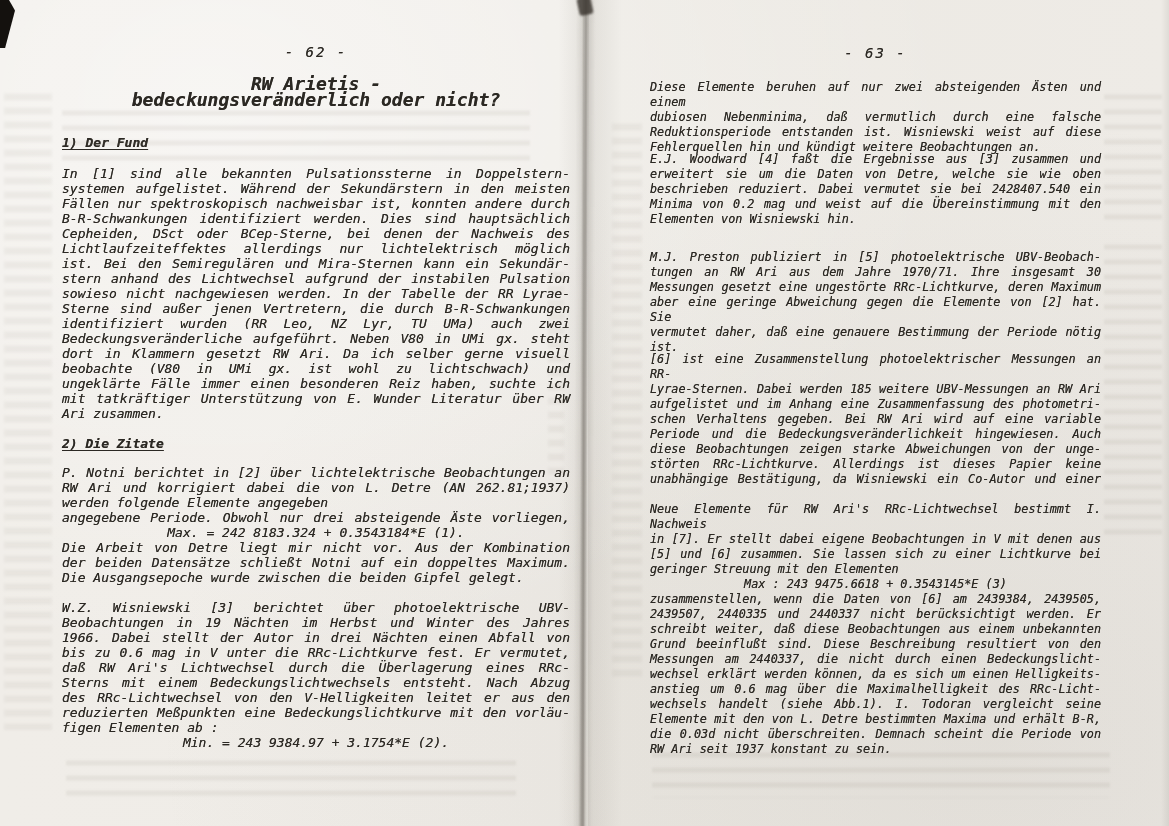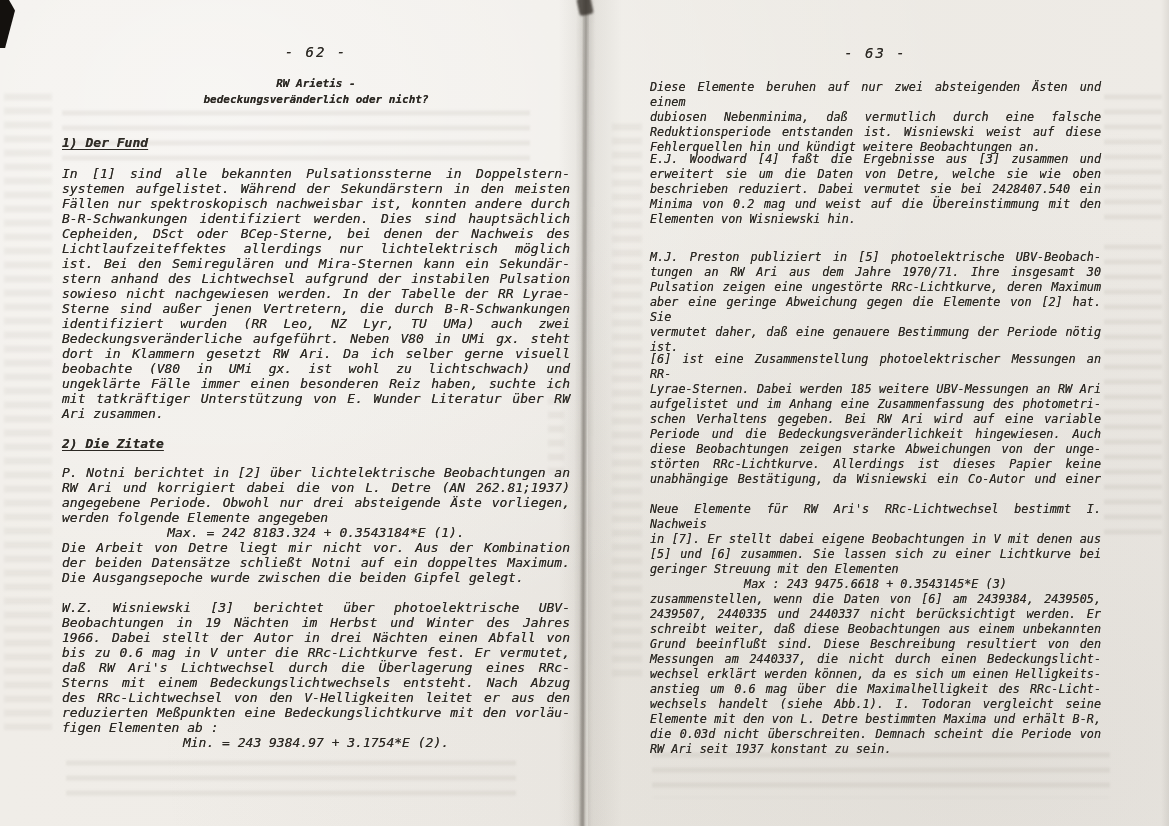--- a/index.html
+++ b/index.html
@@ -14,21 +14,21 @@
     font-style:italic;
     color:var(--ink,#2b2823);
   }
   .page{position:absolute;top:0;height:826px;}
   .page-left{left:0;width:584px;background:linear-gradient(to left, rgba(110,103,92,0.10), rgba(110,103,92,0) 26px);}
   .page-right{left:588px;width:581px;background:linear-gradient(to right, rgba(110,103,92,0.12), rgba(110,103,92,0) 34px);}
   .block{position:absolute;}
   .page-left  .block{left:62px;width:508px;}
   .page-right .block{left:62px;width:451px;}
   .pagenum{text-align:center;font-size:14px;letter-spacing:2px;}
-  .title{text-align:center;font-weight:700;font-size:11px;line-height:16px;}
+  .title{text-align:center;font-weight:700;font-size:18px;line-height:16px;}
   .heading{font-weight:600;text-decoration:underline;text-underline-offset:2px;}
   .page-left{font-size:13px;line-height:15px;}
   .page-right{font-size:11.8px;line-height:15px;}
   .page-left .heading{font-size:13px;}
   .line{white-space:normal;}
   .line.j{text-align:justify;text-align-last:justify;}
   .line.l{text-align:left;text-align-last:left;}
   .line.c{text-align:right;text-align-last:center;}
   .txt{text-shadow:0 0 0.6px rgba(43,40,35,0.75);}
   
@@ -100,22 +100,22 @@
         <div class="line j">dort in Klammern gesetzt RW Ari. Da ich selber gerne visuell</div>
         <div class="line j">beobachte (V80 in UMi gx. ist wohl zu lichtschwach) und</div>
         <div class="line j">ungeklärte Fälle immer einen besonderen Reiz haben, suchte ich</div>
         <div class="line j">mit tatkräftiger Unterstützung von E. Wunder Literatur über RW</div>
         <div class="line l">Ari zusammen.</div>
       </div>
     <div class="block heading txt" style="top:436px">2) Die Zitate</div>
     <div class="block para txt" style="top:465px">
         <div class="line j">P. Notni berichtet in [2] über lichtelektrische Beobachtungen an</div>
         <div class="line j">RW Ari und korrigiert dabei die von L. Detre (AN 262.81;1937)</div>
+        <div class="line l">werden folgende Elemente angegeben</div>
         <div class="line j">angegebene Periode. Obwohl nur drei absteigende Äste vorliegen,</div>
-        <div class="line l">werden folgende Elemente angegeben</div>
         <div class="line c">Max. = 242 8183.324 + 0.3543184*E (1).</div>
         <div class="line j">Die Arbeit von Detre liegt mir nicht vor. Aus der Kombination</div>
         <div class="line j">der beiden Datensätze schließt Notni auf ein doppeltes Maximum.</div>
         <div class="line l">Die Ausgangsepoche wurde zwischen die beiden Gipfel gelegt.</div>
       </div>
     <div class="block para txt" style="top:600px">
         <div class="line j">W.Z. Wisniewski [3] berichtet über photoelektrische UBV-</div>
         <div class="line j">Beobachtungen in 19 Nächten im Herbst und Winter des Jahres</div>
         <div class="line j">1966. Dabei stellt der Autor in drei Nächten einen Abfall von</div>
         <div class="line j">bis zu 0.6 mag in V unter die RRc-Lichtkurve fest. Er vermutet,</div>
@@ -139,21 +139,21 @@
     <div class="block para txt" style="top:152px">
         <div class="line j">E.J. Woodward [4] faßt die Ergebnisse aus [3] zusammen und</div>
         <div class="line j">erweitert sie um die Daten von Detre, welche sie wie oben</div>
         <div class="line j">beschrieben reduziert. Dabei vermutet sie bei 2428407.540 ein</div>
         <div class="line j">Minima von 0.2 mag und weist auf die Übereinstimmung mit den</div>
         <div class="line l">Elementen von Wisniewski hin.</div>
       </div>
     <div class="block para txt" style="top:250px">
         <div class="line j">M.J. Preston publiziert in [5] photoelektrische UBV-Beobach-</div>
         <div class="line j">tungen an RW Ari aus dem Jahre 1970/71. Ihre insgesamt 30</div>
-        <div class="line j">Pulsation zeigen eine ungestörte RRc-Lichtkurve, deren Maximum</div>
+        <div class="line j">Messungen gesetzt eine ungestörte RRc-Lichtkurve, deren Maximum</div>
         <div class="line j">aber eine geringe Abweichung gegen die Elemente von [2] hat. Sie</div>
         <div class="line j">vermutet daher, daß eine genauere Bestimmung der Periode nötig</div>
         <div class="line l">ist.</div>
       </div>
     <div class="block para txt" style="top:352px">
         <div class="line j">[6] ist eine Zusammenstellung photoelektrischer Messungen an RR-</div>
         <div class="line j">Lyrae-Sternen. Dabei werden 185 weitere UBV-Messungen an RW Ari</div>
         <div class="line j">aufgelistet und im Anhang eine Zusammenfassung des photometri-</div>
         <div class="line j">schen Verhaltens gegeben. Bei RW Ari wird auf eine variable</div>
         <div class="line j">Periode und die Bedeckungsveränderlichkeit hingewiesen. Auch</div>

